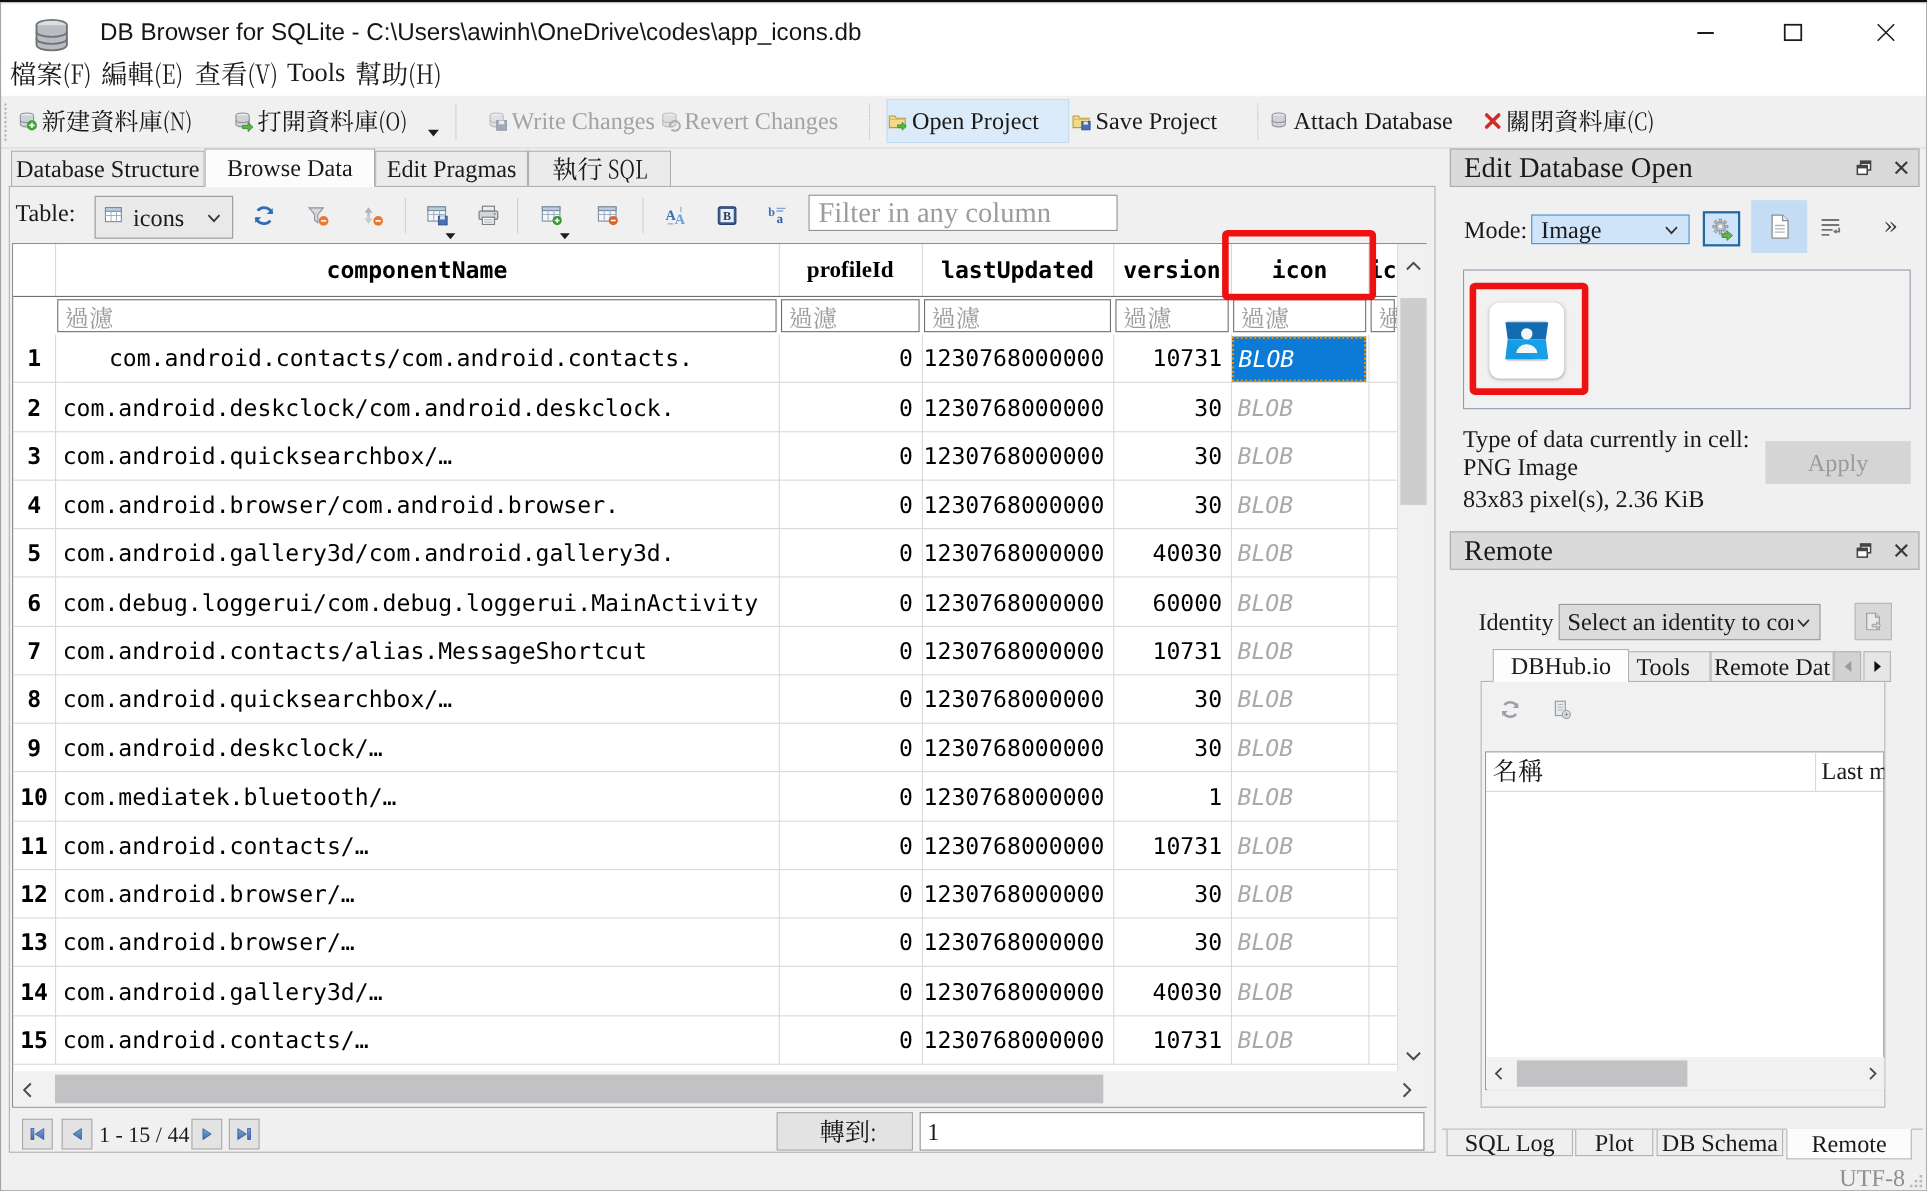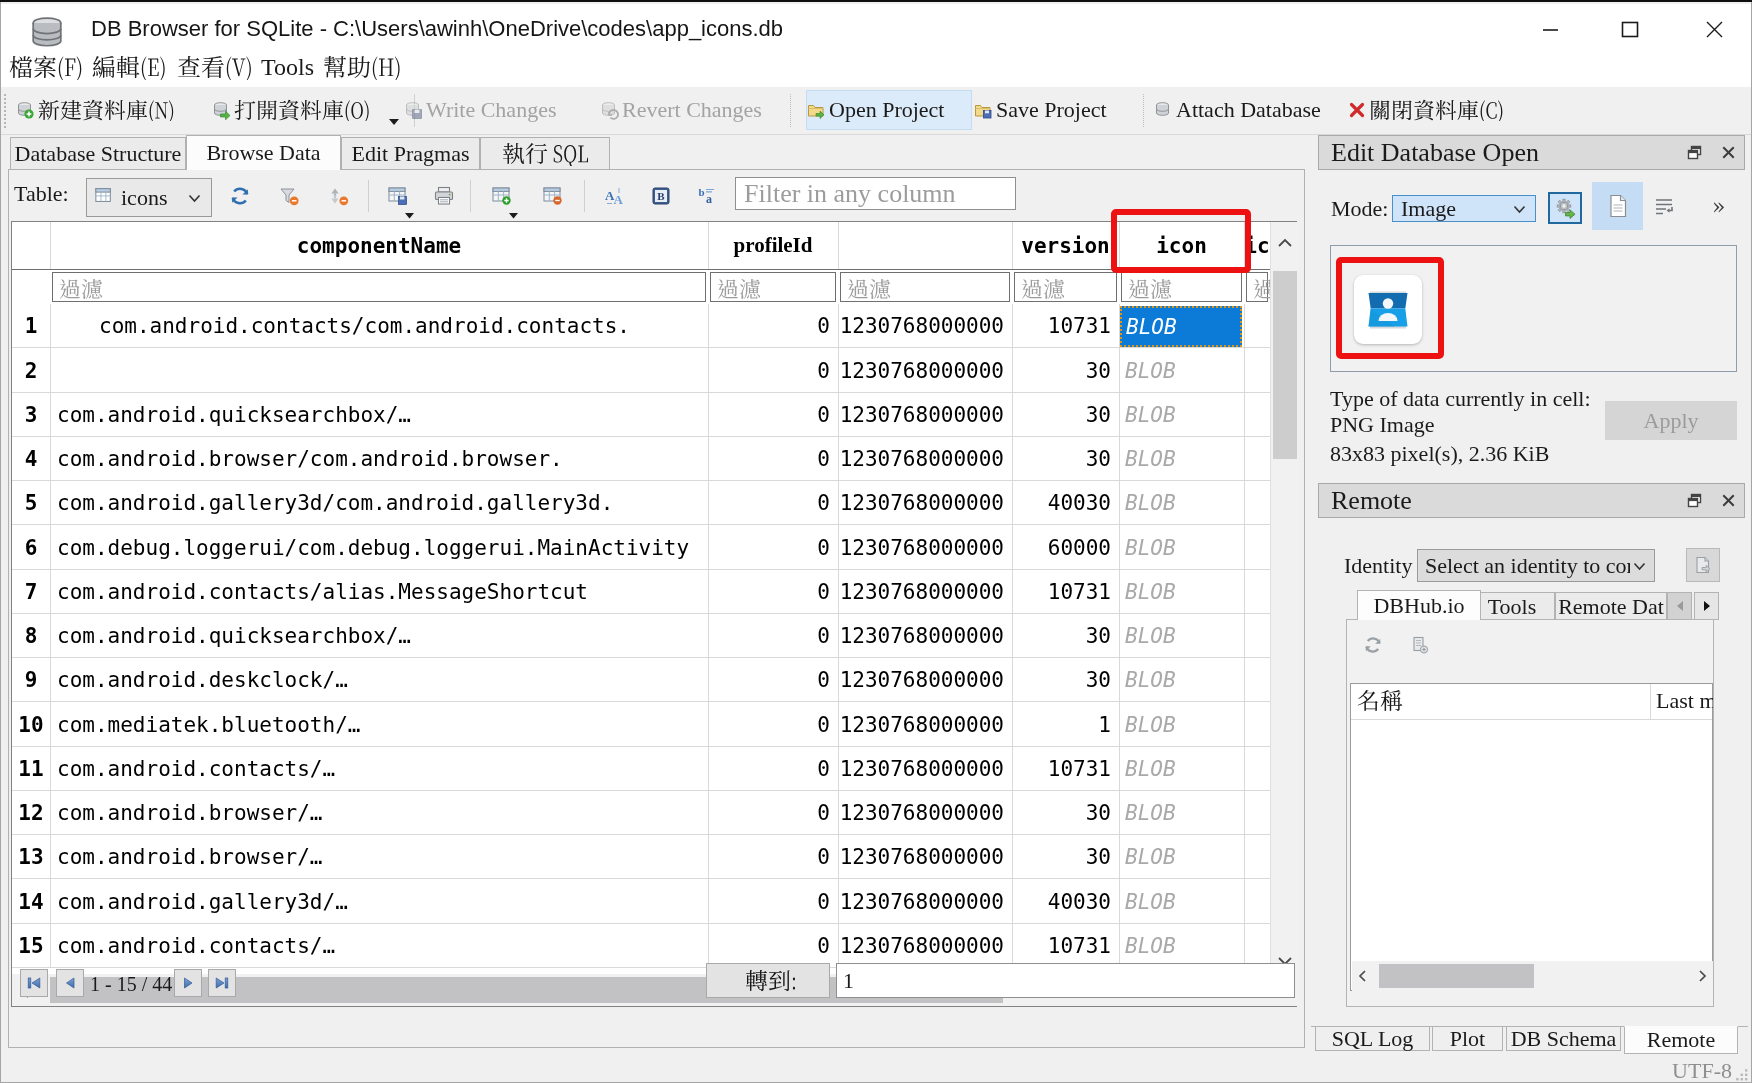--- a/index.html
+++ b/index.html
@@ -152,21 +152,21 @@
 <span class="cjk" style="position:relative;top:0px;" aria-label="打開資料庫(O)">
         <svg width="136.3" height="22.9" viewBox="0 0 136.3 22.9">
           <path id="p-tb_opendb" d="M0.6 12.6 1.4 14.4C1.6 14.3 1.8 14.1 1.8 13.9L4.9 12.5V18.7C4.9 19 4.8 19.2 4.3 19.2C3.8 19.2 1.3 19 1.3 19V19.3C2.4 19.5 3 19.6 3.4 19.9C3.7 20.2 3.8 20.5 3.9 21.1C6 20.8 6.3 20 6.3 18.8V11.8L10.3 9.7L10.2 9.4L6.3 10.8V6.6H9.6C9.9 6.6 10.1 6.5 10.1 6.2C9.5 5.6 8.5 4.7 8.5 4.7L7.5 6H6.3V1.7C6.8 1.7 7 1.5 7.1 1.1L4.9 0.9V6H1L1.2 6.6H4.9V11.3C3 11.9 1.5 12.4 0.6 12.6ZM8.6 3.5 8.8 4.2H15.5V18.5C15.5 18.9 15.4 19 14.9 19C14.3 19 11.4 18.8 11.4 18.8V19.1C12.6 19.3 13.3 19.5 13.7 19.8C14.1 20 14.3 20.4 14.3 20.9C16.7 20.6 16.9 19.8 16.9 18.6V4.2H20.7C21 4.2 21.2 4 21.3 3.8C20.6 3.1 19.4 2.2 19.4 2.2L18.3 3.5Z M34.4 11.2V14.3H31.5L31.5 13.5V11.2ZM27.1 14.3 27.2 15H30.1C29.9 16.7 29.3 18.5 27.2 20L27.4 20.3C30.3 18.9 31.2 16.9 31.5 15H34.4V20.2H34.6C35.3 20.2 35.8 19.9 35.8 19.8V15H38.5C38.8 15 39 14.9 39.1 14.6C38.5 14 37.4 13.2 37.4 13.2L36.5 14.3H35.8V11.2H38.1C38.4 11.2 38.7 11.1 38.7 10.9C38 10.2 37 9.4 37 9.4L36.1 10.6H27.5L27.7 11.2H30.2V13.5L30.2 14.3ZM30.1 3V5H25.6V3ZM24.2 2.4V21.1H24.4C25.1 21.1 25.6 20.7 25.6 20.5V8.4H30.1V9.3H30.3C30.8 9.3 31.5 9 31.5 8.8V3.2C31.9 3.1 32.2 2.9 32.3 2.8L30.7 1.5L29.9 2.4H25.7L24.2 1.6ZM25.6 5.6H30.1V7.7H25.6ZM40.4 3V5H35.6V3ZM34.3 2.4V9.2H34.5C35 9.2 35.6 8.9 35.6 8.8V8.4H40.4V18.8C40.4 19.2 40.3 19.3 40 19.3C39.6 19.3 37.8 19.1 37.8 19.1V19.5C38.6 19.6 39.1 19.8 39.4 20C39.6 20.2 39.7 20.6 39.8 21.1C41.6 20.9 41.8 20.2 41.8 19V3.3C42.2 3.2 42.6 3 42.8 2.8L40.9 1.4L40.2 2.4H35.7L34.3 1.7ZM35.6 5.6H40.4V7.7H35.6Z M51 6 50 7.3H45.2L45.4 8H52.3C52.6 8 52.8 7.9 52.9 7.6C52.2 6.9 51 6 51 6ZM50.4 1.7 49.4 3H45.8L46 3.7H51.6C51.9 3.7 52.1 3.5 52.2 3.3C51.5 2.6 50.4 1.7 50.4 1.7ZM56.4 18 56.3 18.3C59.2 19 61.3 20 62.5 20.9C64.2 22.1 66.7 18.8 56.4 18ZM54.4 18.9 52.5 17.5C51.1 18.7 48 20.1 45.4 20.8L45.5 21.2C48.4 20.8 51.5 19.8 53.3 18.9C53.8 19.1 54.2 19.1 54.4 18.9ZM49.8 16.6V15H60.3V16.6ZM48.4 9.2V18.6H48.6C49.3 18.6 49.8 18.2 49.8 18.1V17.3H60.3V18.1H60.5C61.2 18.1 61.8 17.8 61.8 17.7V10.6C62.2 10.6 62.4 10.4 62.6 10.3L60.9 9L60.2 9.9H50ZM49.8 14.4V12.8H60.3V14.4ZM49.8 12.2V10.5H60.3V12.2ZM59.2 4.2 57 3.9C56.8 5.9 56.1 7.6 51.1 9.1L51.4 9.5C55.9 8.5 57.5 7.2 58.1 5.9C58.8 7.3 60.3 8.8 63.8 9.5C63.8 8.7 64.3 8.5 65 8.4V8.2C61 7.5 59.1 6.4 58.3 5.3L58.5 4.7C58.9 4.7 59.2 4.4 59.2 4.2ZM57 1.2 54.6 0.8C54.1 2.6 53.1 4.8 51.8 6L52.1 6.2C53.2 5.5 54.2 4.5 55 3.5H61.6C61.3 4.2 60.9 5.1 60.6 5.7L60.9 5.9C61.6 5.3 62.7 4.4 63.2 3.7C63.6 3.7 63.9 3.6 64.1 3.5L62.5 1.9L61.6 2.8H55.5C55.7 2.4 56 2 56.2 1.6C56.7 1.6 56.9 1.5 57 1.2Z M76.8 8.3 76.5 8.5C77.7 9.2 79.1 10.6 79.5 11.8C81.1 12.8 82 9.4 76.8 8.3ZM77.6 2.9 77.4 3.1C78.5 3.9 79.7 5.3 80.1 6.4C81.7 7.3 82.7 4.1 77.6 2.9ZM76.8 3.1 74.8 2.3C74.2 4.2 73.6 6.3 73 7.6L73.4 7.8C74.3 6.6 75.2 4.9 76 3.5C76.5 3.5 76.7 3.3 76.8 3.1ZM73.1 10.7 72.8 10.9C73.5 12.1 74.4 14.1 74.5 15.6C75.9 16.9 77.2 13.7 73.1 10.7ZM67.7 2.6 67.4 2.7C68.1 4 68.9 6.1 69 7.6C70.3 8.8 71.6 5.8 67.7 2.6ZM84.8 1.3 82.7 1.1V13.7L76.3 14.8L76.6 15.4L82.7 14.4V21.1H82.9C83.5 21.1 84 20.7 84 20.5V14.1L86.8 13.6C87.1 13.6 87.3 13.4 87.3 13.2C86.6 12.6 85.6 11.7 85.6 11.7L84.7 13.4L84 13.5V1.9C84.6 1.8 84.8 1.6 84.8 1.3ZM74.8 7.6 73.9 8.8H72.5V1.8C73.1 1.7 73.2 1.5 73.3 1.2L71.1 0.9V8.8H66.9L67.1 9.5H71.1V11.1L69.1 10.5C68.6 13 67.7 15.7 66.8 17.4L67.1 17.6C68.5 16.1 69.7 13.9 70.4 11.6C70.8 11.6 71 11.4 71.1 11.3V21.1H71.4C71.9 21.1 72.5 20.8 72.5 20.6V9.5H76C76.3 9.5 76.5 9.4 76.6 9.1C75.9 8.5 74.8 7.6 74.8 7.6Z M104.8 9.6V11.6H101V9.6ZM101.6 4.6 99.6 4.4V6.6H93L93.2 7.2H99.6V8.9H95.9L94.4 8.2V16.2H94.7C95.2 16.2 95.8 15.8 95.8 15.7V15H99.6V17.2H92.1L92.3 17.9H99.6V21.1H99.9C100.4 21.1 101 20.8 101 20.6V17.9H108.6C108.9 17.9 109.1 17.8 109.1 17.5C108.4 16.9 107.3 16 107.3 16L106.3 17.2H101V15H104.8V16H105C105.5 16 106.2 15.7 106.2 15.5V9.8C106.6 9.7 106.9 9.5 107 9.4L105.3 8.1L104.6 8.9H101V7.2H107.5C107.8 7.2 108 7.1 108 6.9C107.3 6.2 106.2 5.3 106.2 5.3L105.2 6.6H101V5.1C101.4 5 101.6 4.9 101.6 4.6ZM95.8 11.6V9.6H99.6V11.6ZM95.8 12.3H99.6V14.3H95.8ZM104.8 12.3V14.3H101V12.3ZM107 2 106 3.4H100.8C101.4 2.9 101.1 1.3 98.1 0.9L97.9 1.1C98.6 1.6 99.4 2.6 99.8 3.4H92.6L91 2.7V9.4C91 13.4 90.8 17.5 88.6 20.8L89 21C92.1 17.8 92.4 13.1 92.4 9.4V4H108.4C108.7 4 108.9 3.9 109 3.7C108.2 3 107 2 107 2Z M112.9 12.7C112.9 8.6 113.6 5.7 115.9 1.7L115.6 1.3C112.9 4.8 111.6 8.3 111.6 12.7C111.6 17.1 112.9 20.7 115.6 24.1L115.9 23.7C113.6 19.7 112.9 16.8 112.9 12.7Z M123.1 19.7C126.3 19.7 128.9 16.6 128.9 11.4C128.9 6.1 126.3 3 123.1 3C120 3 117.4 6.1 117.4 11.4C117.4 16.7 120 19.7 123.1 19.7ZM123.1 19C120.5 19 119.1 15.5 119.1 11.4C119.1 7.2 120.5 3.8 123.1 3.8C125.8 3.8 127.2 7.2 127.2 11.4C127.2 15.5 125.8 19 123.1 19Z M133.5 12.7C133.5 16.8 132.8 19.7 130.4 23.7L130.8 24.1C133.4 20.7 134.7 17.1 134.7 12.7C134.7 8.3 133.4 4.8 130.8 1.3L130.4 1.7C132.7 5.7 133.5 8.6 133.5 12.7Z" fill="currentColor"></path>
         </svg>
       </span>
 </span>
 <span class="abs" style="left:386px;top:26px;"><svg width="16" height="12" viewBox="0 0 16 12">
         <path d="M3 3 h10 l-5 6 z" fill="#1d1d1d"></path>
       </svg></span>
 <span class="abs tsep" style="left:414px;top:6px;height:33px;"></span>
-<span class="abs tbbtn disabled" style="left:404px;top:0px;width:142px;height:44px;">
+<span class="abs tbbtn disabled" style="left:443px;top:0px;width:142px;height:44px;">
       <span class="tbi">
         <svg width="19" height="19" viewBox="0 0 19 19">
 <ellipse cx="8.5" cy="4" rx="6" ry="2.3" fill="#e8e9ea" stroke="#909398" stroke-width="1"></ellipse>
 <path d="M2.5 4 v8 a6 2.3 0 0 0 12 0 v-8" fill="#cfd2d6" stroke="#909398" stroke-width="1"></path>
 <path d="M2.5 8 a6 2.3 0 0 0 12 0" fill="none" stroke="#909398" stroke-width="1"></path>
           <rect x="8.6" y="8.6" width="8.8" height="8.8" fill="#4a6fb8" stroke="#2d4a86" stroke-width="0.8"></rect>
           <rect x="10.4" y="8.6" width="5" height="3.4" fill="#dfe6f2"></rect>
         </svg>
       </span>
       <span class="stxt dis">Write Changes</span>
@@ -352,20 +352,21 @@
         <path d="M2 2 h9 l-4.5 5.5 z" fill="#1d1d1d"></path>
       </svg></span>
 <span class="abs input" style="left:727px;top:7px;width:281px;height:33px;">
       <span class="stxt ph" style="font-size:26px;">Filter in any column</span>
     </span>
 </div>
 <div class="abs gridframe" style="left:11px;top:219px;width:1286px;height:786px;">
 <div class="abs hdr" style="left:0px;top:0px;width:1258px;height:47px;"></div>
 <span class="abs hcell" style="left:38px;top:0px;width:658px;height:47px;">componentName</span>
 <span class="abs hcell" style="left:696px;top:0px;width:130px;height:47px;font-family:Liberation Serif, serif;">profileId</span>
+<span class="abs hcell" style="left:826px;top:0px;width:174px;height:47px;">lastUpdated</span>
 <span class="abs hcell" style="left:1000px;top:0px;width:107px;height:47px;">version</span>
 <span class="abs hcell" style="left:1107px;top:0px;width:125px;height:47px;">icon</span>
 <span class="abs hcell" style="left:1232px;top:0px;width:26px;height:47px;">ic</span>
 <span class="abs vline" style="left:38px;top:0px;height:47px;"></span>
 <span class="abs vline" style="left:696px;top:0px;height:47px;"></span>
 <span class="abs vline" style="left:826px;top:0px;height:47px;"></span>
 <span class="abs vline" style="left:1000px;top:0px;height:47px;"></span>
 <span class="abs vline" style="left:1107px;top:0px;height:47px;"></span>
 <span class="abs vline" style="left:1232px;top:0px;height:47px;"></span>
 <span class="abs" style="left:0;top:47px;width:1258px;height:1px;background:#6f6f6f;"></span>
@@ -414,20 +415,21 @@
 <div class="abs row" style="left:0px;top:82px;width:1258px;height:44px;">
 <span class="abs mono b num" style="left:0px;top:0px;width:38px;height:44px;">1</span>
 <span class="abs mono cell" style="left:45px;top:0px;width:649px;height:44px;margin-left:42px;">com.android.contacts/com.android.contacts.</span>
 <span class="abs mono cell r" style="left:696px;top:0px;width:122px;height:44px;">0</span>
 <span class="abs mono cell r" style="left:826px;top:0px;width:166px;height:44px;">1230768000000</span>
 <span class="abs mono cell r" style="left:1000px;top:0px;width:99px;height:44px;">10731</span>
 <span class="abs mono blob sel" style="left:1108px;top:2px;width:122px;height:41px;">BLOB</span>
 </div>
 <div class="abs row" style="left:0px;top:126px;width:1258px;height:45px;">
 <span class="abs mono b num" style="left:0px;top:0px;width:38px;height:45px;">2</span>
+<span class="abs mono cell" style="left:45px;top:0px;width:649px;height:45px;">com.android.deskclock/com.android.deskclock.</span>
 <span class="abs mono cell r" style="left:696px;top:0px;width:122px;height:45px;">0</span>
 <span class="abs mono cell r" style="left:826px;top:0px;width:166px;height:45px;">1230768000000</span>
 <span class="abs mono cell r" style="left:1000px;top:0px;width:99px;height:45px;">30</span>
 <span class="abs mono blob" style="left:1113px;top:0px;width:119px;height:45px;">BLOB</span>
 </div>
 <div class="abs row" style="left:0px;top:171px;width:1258px;height:44px;">
 <span class="abs mono b num" style="left:0px;top:0px;width:38px;height:44px;">3</span>
 <span class="abs mono cell" style="left:45px;top:0px;width:649px;height:44px;">com.android.quicksearchbox/…</span>
 <span class="abs mono cell r" style="left:696px;top:0px;width:122px;height:44px;">0</span>
 <span class="abs mono cell r" style="left:826px;top:0px;width:166px;height:44px;">1230768000000</span>
@@ -549,21 +551,21 @@
 <span class="abs" style="left:8px;top:9px;"><svg width="10" height="16" viewBox="0 0 10 16">
           <path d="M8 2 L2 8 L8 14" fill="none" stroke="#4a4a4a" stroke-width="1.8"></path>
         </svg></span>
 <span class="abs hthumb" style="left:38px;top:3px;width:953px;height:26px;"></span>
 <span class="abs" style="left:1262px;top:9px;"><svg width="10" height="16" viewBox="0 0 10 16">
           <path d="M2 2 L8 8 L2 14" fill="none" stroke="#4a4a4a" stroke-width="1.8"></path>
         </svg></span>
 </div>
 </div>
 <div class="abs redrect" style="left:1111px;top:207px;width:140px;height:64px;"></div>
-<div class="abs" style="left:8px;top:960px;width:1565px;height:41px;">
+<div class="abs" style="left:8px;top:1008px;width:1565px;height:41px;">
 <span class="abs navbtn" style="left:12px;top:7px;width:28px;height:28px;">
       <svg width="18" height="18" viewBox="0 0 18 18">
         <defs>
           <linearGradient id="gfirst" x1="0" y1="0" x2="0" y2="1">
             <stop offset="0" stop-color="#7fa3d4"></stop>
             <stop offset="1" stop-color="#3d6ca8"></stop>
           </linearGradient>
         </defs>
         <rect x="3.2" y="4" width="2.6" height="10" fill="url(#gfirst)" stroke="#32599c" stroke-width="0.7"></rect>
         <path d="M14.8 4 v10 L7 9 z" fill="url(#gfirst)" stroke="#32599c" stroke-width="0.7"></path>

